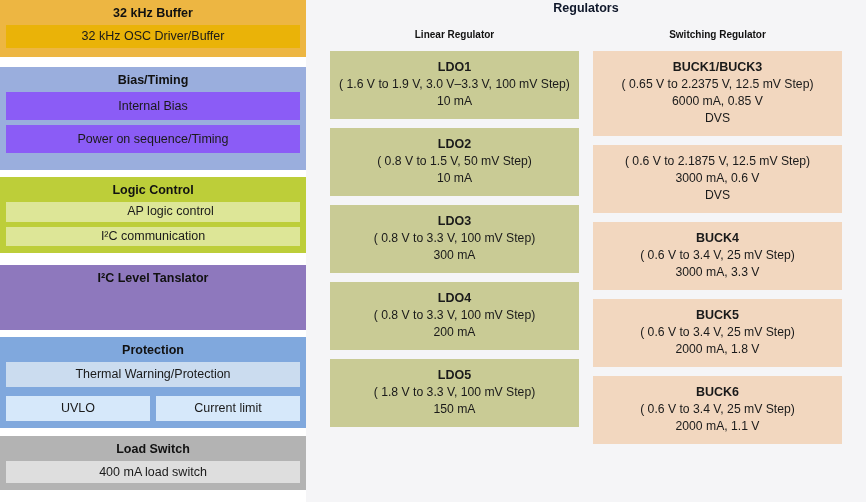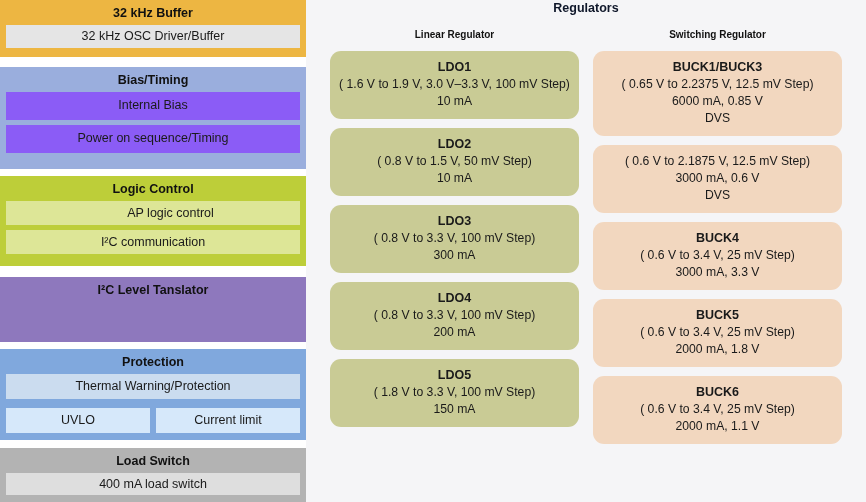--- a/index.html
+++ b/index.html
@@ -59,21 +59,21 @@
   .sub + .sub { margin-top: 5px; }
   .sub-row {
     display: flex;
     gap: 6px;
     margin-top: 5px;
   }
   .sub-row .sub { flex: 1 1 0; margin-top: 4px; }
 
   
   .blk-osc      { background: #edb642; }
-  .blk-osc .sub { background: #e5e5e5; }
+  .blk-osc .sub { background: #eab308; }
 
   .blk-bias      { background: #9aaedd; }
   .blk-bias .sub { background: #8b5cf6; }
 
   .blk-logic      { background: #bdce39; }
   .blk-logic .sub { background: #dde697; }
 
   .blk-i2c      { background: #8e78bd; }
   .blk-i2c .sub { background: #cfc6e4; }
 
@@ -118,21 +118,20 @@
     color: #111111;
   }
   .reg {
     box-sizing: border-box;
     text-align: center;
     font-size: 12.2px;
     line-height: 17px;
     padding: 8px 4px 9px 4px;
     margin-bottom: 9px;
     color: #1a1a1a;
-    border-radius: 11px;
   }
   .reg .nm {
     font-weight: bold;
     display: block;
     font-size: 12.5px;
   }
   .reg .ln { display: block; }
   .col-ldo  .reg { background: #c9cb95; }
   .col-buck .reg { background: #f2d7bf; }
 </style>
@@ -151,21 +150,21 @@
     <div class="gap" style="height:10px;"></div>
 
     <div class="block blk-bias" style="height:103px;">
       <div class="block-title">Bias/Timing</div>
       <div class="sub" style="height:28px;">Internal Bias</div>
       <div class="sub" style="height:28px;">Power on sequence/Timing</div>
     </div>
 
     <div class="gap" style="height:7px;"></div>
 
-    <div class="block blk-logic" style="height:90px;">
+    <div class="block blk-logic" style="height:76px;">
       <div class="block-title">Logic Control</div>
       <div class="sub" style="height:24px;padding-left:35px;">AP logic control</div>
       <div class="sub" style="height:24px;">I²C communication</div>
     </div>
 
     <div class="gap" style="height:12px;"></div>
 
     <div class="block blk-i2c" style="height:65px;">
       <div class="block-title">I²C Level Tanslator</div>
     </div>

